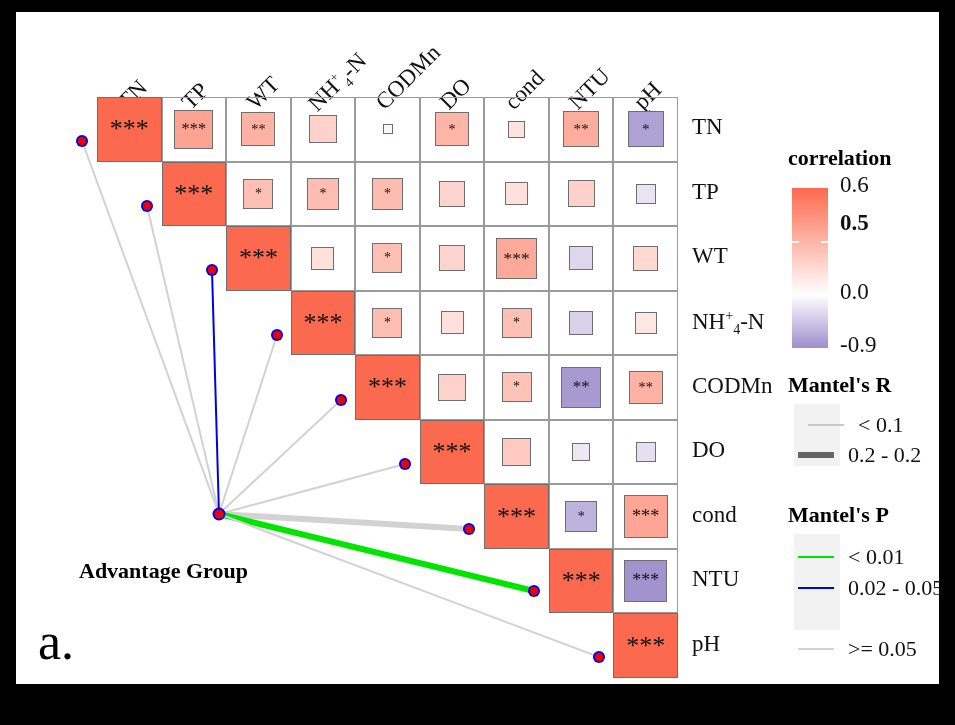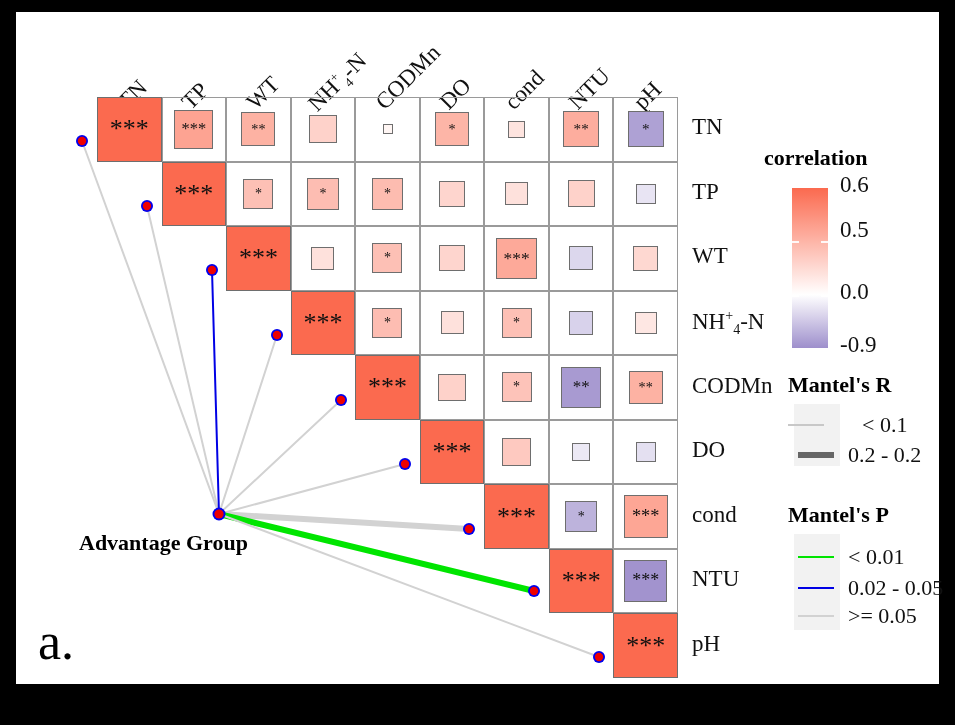--- a/index.html
+++ b/index.html
@@ -257,61 +257,61 @@
         <circle cx="389" cy="452" r="4.2" fill="#ee0000"></circle>
         <circle cx="453" cy="517" r="6" fill="#0000ee"></circle>
         <circle cx="453" cy="517" r="4.2" fill="#ee0000"></circle>
         <circle cx="518" cy="579" r="6" fill="#0000ee"></circle>
         <circle cx="518" cy="579" r="4.2" fill="#ee0000"></circle>
         <circle cx="583" cy="645" r="6" fill="#0000ee"></circle>
         <circle cx="583" cy="645" r="4.2" fill="#ee0000"></circle>
         <circle cx="203" cy="502" r="6.5" fill="#0000ee"></circle>
         <circle cx="203" cy="502" r="4.6" fill="#ee0000"></circle>
       </svg>
-    <div id="hublabel" style="left: 63px; top: 518px; text-align: center;">Advantage Group</div>
+    <div id="hublabel" style="left: 63px; top: 546px; text-align: center;">Advantage Group</div>
 
     <div id="panelletter">a.</div>
 
-    <div class="legtitle" style="left:748px;top:133px;">correlation</div>
+    <div class="legtitle" style="left:772px;top:133px;">correlation</div>
     <div id="cbar" style="background: linear-gradient(rgb(251, 106, 79) 0%, rgb(251, 115, 90) 4.2%, rgb(252, 125, 101) 8.3%, rgb(252, 134, 112) 12.5%, rgb(252, 143, 123) 16.7%, rgb(252, 153, 134) 20.8%, rgb(253, 162, 145) 25%, rgb(253, 171, 156) 29.2%, rgb(253, 181, 167) 33.3%, rgb(253, 190, 178) 37.5%, rgb(254, 199, 189) 41.7%, rgb(254, 208, 200) 45.8%, rgb(254, 218, 211) 50%, rgb(254, 227, 222) 54.2%, rgb(255, 236, 233) 58.3%, rgb(255, 246, 244) 62.5%, rgb(255, 255, 255) 66.7%, rgb(243, 241, 249) 70.8%, rgb(231, 227, 242) 75%, rgb(219, 213, 236) 79.2%, rgb(207, 199, 230) 83.3%, rgb(194, 185, 223) 87.5%, rgb(182, 171, 217) 91.7%, rgb(170, 157, 210) 95.8%, rgb(158, 143, 204) 100%);"></div>
     <div id="cbticks">
         <div class="cbtick" style="left: 824px; top: 160px;">0.6</div>
-        <div class="cbtick" style="left: 824px; top: 205px;">0.5</div>
+        <div class="cbtick" style="left: 824px; top: 198px; font-weight: bold;">0.5</div>
         <div class="cbnotch" style="left: 776px; top: 229.333px; width: 7px;"></div>
         <div class="cbnotch" style="left: 805px; top: 229.333px; width: 7px;"></div>
         <div class="cbtick" style="left: 824px; top: 266.667px;">0.0</div>
         <div class="cbnotch" style="left: 776px; top: 282.667px; width: 7px;"></div>
         <div class="cbnotch" style="left: 805px; top: 282.667px; width: 7px;"></div>
         <div class="cbtick" style="left: 824px; top: 320px;">-0.9</div>
       </div>
 
     <div class="legtitle" style="left:772px;top:360px;">Mantel's R</div>
     <div class="legbox" id="rbox" style="left:778px;top:392px;width:46px;height:62px;"></div>
     <div id="rlegend">
-        <div class="legrow" style="left: 772px; top: 400px; gap: 24px;">
+        <div class="legrow" style="left: 792px; top: 400px;">
           <span class="legline" style="width: 36px; height: 2px; background: rgb(200, 200, 200);"></span>
           <span class="legtext">&lt; 0.1</span>
         </div>
         <div class="legrow" style="left: 782px; top: 430px;">
           <span class="legline" style="width: 36px; height: 6px; background: rgb(102, 102, 102);"></span>
           <span class="legtext">0.2 - 0.2</span>
         </div>
       </div>
 
     <div class="legtitle" style="left:772px;top:490px;">Mantel's P</div>
     <div class="legbox" id="pbox" style="left:778px;top:522px;width:46px;height:96px;"></div>
     <div id="plegend">
         <div class="legrow" style="left: 782px; top: 532px;">
           <span class="legline" style="width: 36px; height: 2px; background: rgb(0, 229, 0);"></span>
           <span class="legtext">&lt; 0.01</span>
         </div>
         <div class="legrow" style="left: 782px; top: 563px;">
           <span class="legline" style="width: 36px; height: 2px; background: rgb(0, 0, 229);"></span>
           <span class="legtext">0.02 - 0.05</span>
         </div>
-        <div class="legrow" style="left: 782px; top: 591px;">
+        <div class="legrow" style="left: 782px; top: 624px;">
           <span class="legline" style="width: 36px; height: 2px; background: rgb(210, 210, 210);"></span>
           <span class="legtext">&gt;= 0.05</span>
         </div>
       </div>
 
   </div>
 </div>
 
 </body></html>

